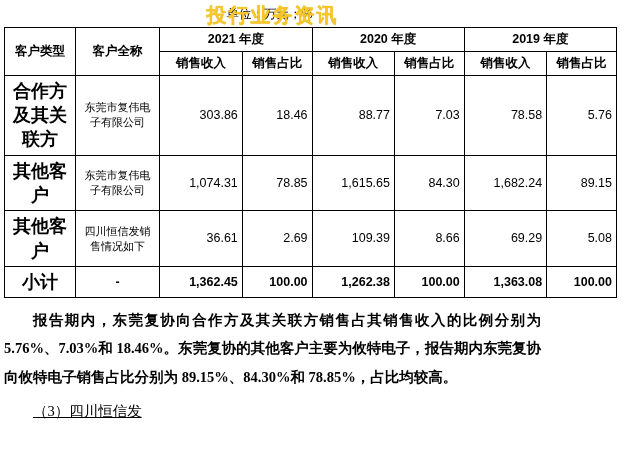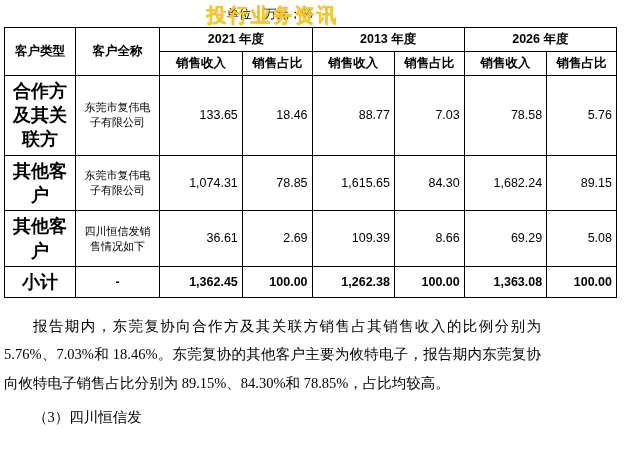--- a/index.html
+++ b/index.html
@@ -76,35 +76,37 @@
   }
   .ctr {
     text-align: center;
     font-size: 12.5px;
   }
   .total-row td {
     font-weight: bold;
     margin-left: 40px;
   }
   .body-text {
-    margin-top: 14px;
+    margin-top: 8px;
     font-size: 14.5px;
     line-height: 1.95;
     text-align: justify;
     text-justify: inter-ideograph;
+    font-weight: bold;
   }
   .body-text p {
     margin: 0 0 2px 0;
     text-indent: 2em;
   }
   .sub-head {
     margin: 6px 0 0 0;
     text-indent: 2em;
     font-size: 14.5px;
     line-height: 1.95;
+    text-decoration: underline;
   }
 </style>
 </head>
 <body>
 
 <div class="page">
 
   <div class="watermark">投行业务资讯</div>
 
   <div class="unit-line">单位：万元；%</div>
@@ -118,37 +120,37 @@
       <col style="width:78px">
       <col style="width:66px">
       <col style="width:78px">
       <col style="width:66px">
     </colgroup>
     <thead>
       <tr>
         <th rowspan="2">客户类型</th>
         <th rowspan="2">客户全称</th>
         <th colspan="2">2021 年度</th>
-        <th colspan="2">2013 年度</th>
-        <th colspan="2">2026 年度</th>
+        <th colspan="2">2020 年度</th>
+        <th colspan="2">2019 年度</th>
       </tr>
       <tr>
         <th>销售收入</th>
         <th>销售占比</th>
         <th>销售收入</th>
         <th>销售占比</th>
         <th>销售收入</th>
         <th>销售占比</th>
       </tr>
     </thead>
     <tbody>
       <tr>
         <td class="c-type">合作方及其关联方</td>
         <td class="c-name">东莞市复伟电子有限公司</td>
-        <td class="num">133.65</td>
+        <td class="num">303.86</td>
         <td class="num">18.46</td>
         <td class="num">88.77</td>
         <td class="num">7.03</td>
         <td class="num">78.58</td>
         <td class="num">5.76</td>
       </tr>
       <tr>
         <td class="c-type">其他客户</td>
         <td class="c-name">东莞市复伟电子有限公司</td>
         <td class="num">1,074.31</td>

